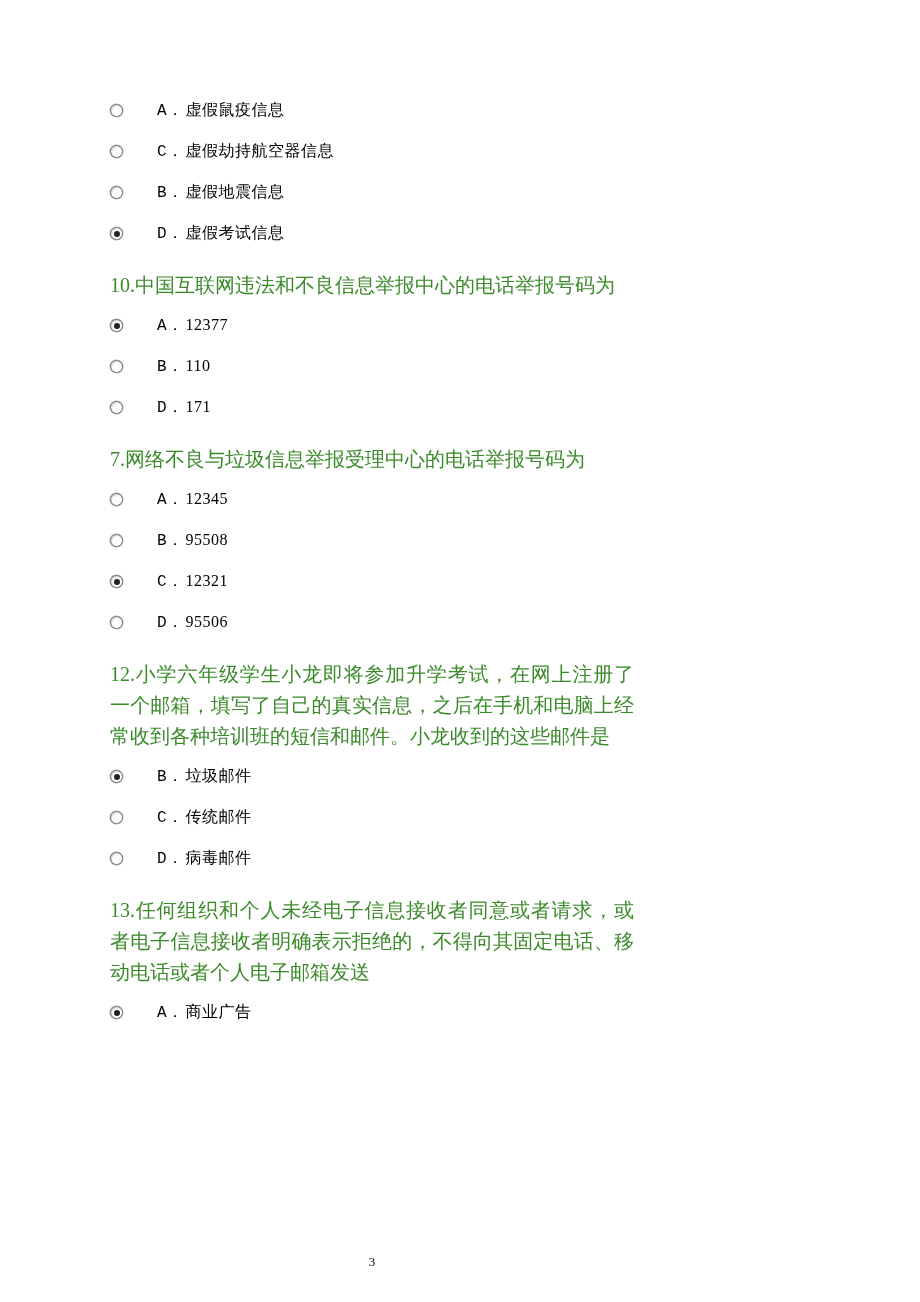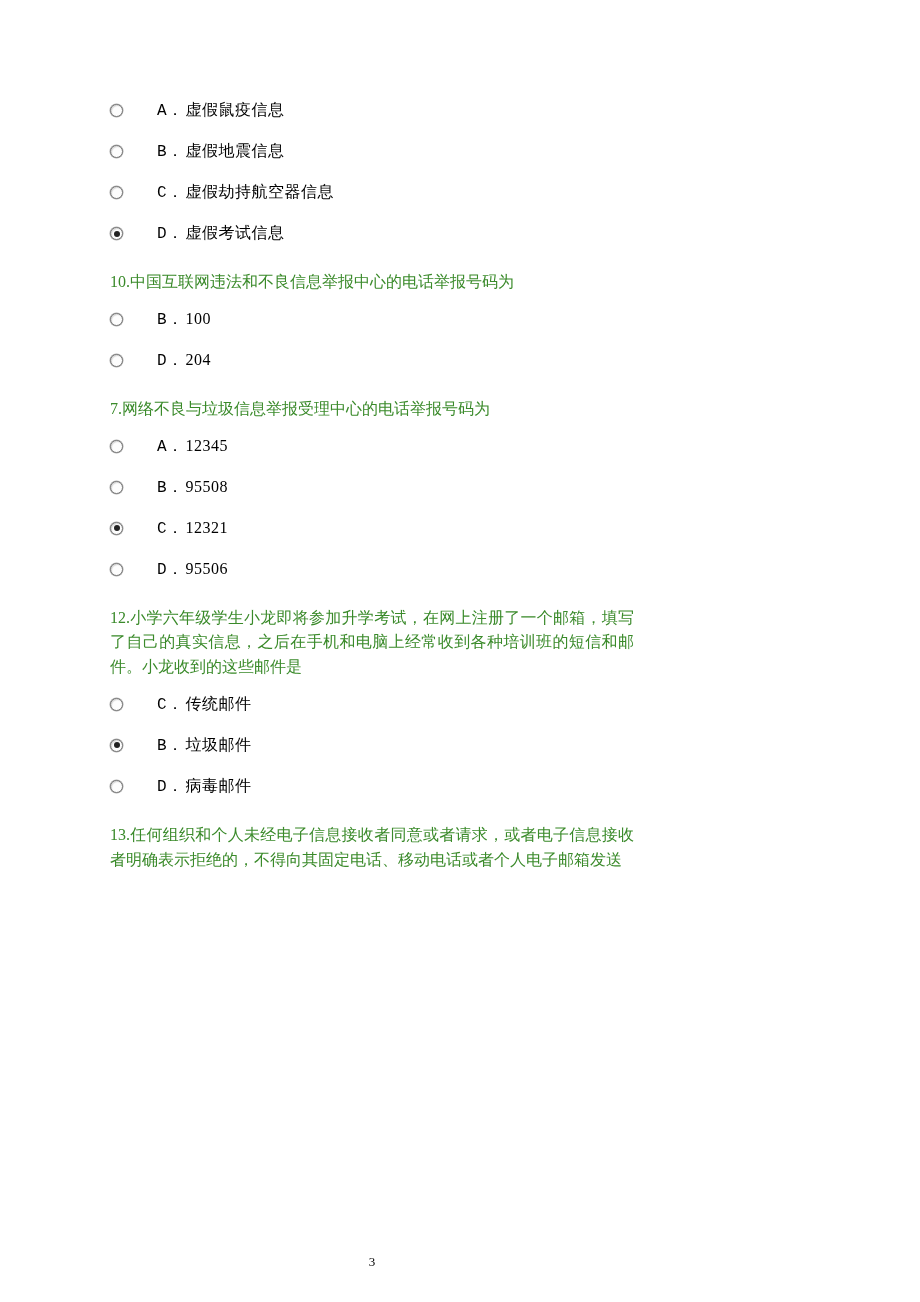--- a/index.html
+++ b/index.html
@@ -46,21 +46,21 @@
     font-size: 16px;
     color: #000;
     letter-spacing: 0.5px;
   }
   .opt-label .prefix {
     font-family: "Courier New", "SimSun", monospace;
     margin-right: 2px;
   }
   .question {
     color: #3a8a2a;
-    font-size: 16px;
+    font-size: 20px;
     line-height: 1.55;
     margin-top: 26px;
     margin-bottom: 14px;
     text-align: justify;
   }
   .page-number {
     position: absolute;
     bottom: 32px;
     left: 0;
     right: 0;
@@ -73,39 +73,43 @@
 <body>
 
 <div class="page">
 
   <div class="option-row">
     <span class="radio"></span>
     <span class="opt-label"><span class="prefix">A．</span><span>虚假鼠疫信息</span></span>
   </div>
   <div class="option-row">
     <span class="radio"></span>
-    <span class="opt-label"><span class="prefix">B．</span><span>虚假地震信息</span></span>
+    <span class="opt-label"><span class="prefix">C．</span><span>虚假劫持航空器信息</span></span>
   </div>
   <div class="option-row">
     <span class="radio"></span>
-    <span class="opt-label"><span class="prefix">C．</span><span>虚假劫持航空器信息</span></span>
+    <span class="opt-label"><span class="prefix">B．</span><span>虚假地震信息</span></span>
   </div>
   <div class="option-row">
     <span class="radio selected"></span>
     <span class="opt-label"><span class="prefix">D．</span><span>虚假考试信息</span></span>
   </div>
 
   <div class="question">10.中国互联网违法和不良信息举报中心的电话举报号码为</div>
   <div class="option-row">
-    <span class="radio"></span>
-    <span class="opt-label"><span class="prefix">B．</span><span>100</span></span>
+    <span class="radio selected"></span>
+    <span class="opt-label"><span class="prefix">A．</span><span>12377</span></span>
   </div>
   <div class="option-row">
     <span class="radio"></span>
-    <span class="opt-label"><span class="prefix">D．</span><span>204</span></span>
+    <span class="opt-label"><span class="prefix">B．</span><span>110</span></span>
+  </div>
+  <div class="option-row">
+    <span class="radio"></span>
+    <span class="opt-label"><span class="prefix">D．</span><span>171</span></span>
   </div>
 
   <div class="question">7.网络不良与垃圾信息举报受理中心的电话举报号码为</div>
   <div class="option-row">
     <span class="radio"></span>
     <span class="opt-label"><span class="prefix">A．</span><span>12345</span></span>
   </div>
   <div class="option-row">
     <span class="radio"></span>
     <span class="opt-label"><span class="prefix">B．</span><span>95508</span></span>
@@ -114,28 +118,32 @@
     <span class="radio selected"></span>
     <span class="opt-label"><span class="prefix">C．</span><span>12321</span></span>
   </div>
   <div class="option-row">
     <span class="radio"></span>
     <span class="opt-label"><span class="prefix">D．</span><span>95506</span></span>
   </div>
 
   <div class="question">12.小学六年级学生小龙即将参加升学考试，在网上注册了一个邮箱，填写了自己的真实信息，之后在手机和电脑上经常收到各种培训班的短信和邮件。小龙收到的这些邮件是</div>
   <div class="option-row">
+    <span class="radio selected"></span>
+    <span class="opt-label"><span class="prefix">B．</span><span>垃圾邮件</span></span>
+  </div>
+  <div class="option-row">
     <span class="radio"></span>
     <span class="opt-label"><span class="prefix">C．</span><span>传统邮件</span></span>
-  </div>
-  <div class="option-row">
-    <span class="radio selected"></span>
-    <span class="opt-label"><span class="prefix">B．</span><span>垃圾邮件</span></span>
   </div>
   <div class="option-row">
     <span class="radio"></span>
     <span class="opt-label"><span class="prefix">D．</span><span>病毒邮件</span></span>
   </div>
 
   <div class="question">13.任何组织和个人未经电子信息接收者同意或者请求，或者电子信息接收者明确表示拒绝的，不得向其固定电话、移动电话或者个人电子邮箱发送</div>
+  <div class="option-row">
+    <span class="radio selected"></span>
+    <span class="opt-label"><span class="prefix">A．</span><span>商业广告</span></span>
+  </div>
 
   <div class="page-number">3</div>
 </div>
 
 </body></html>

